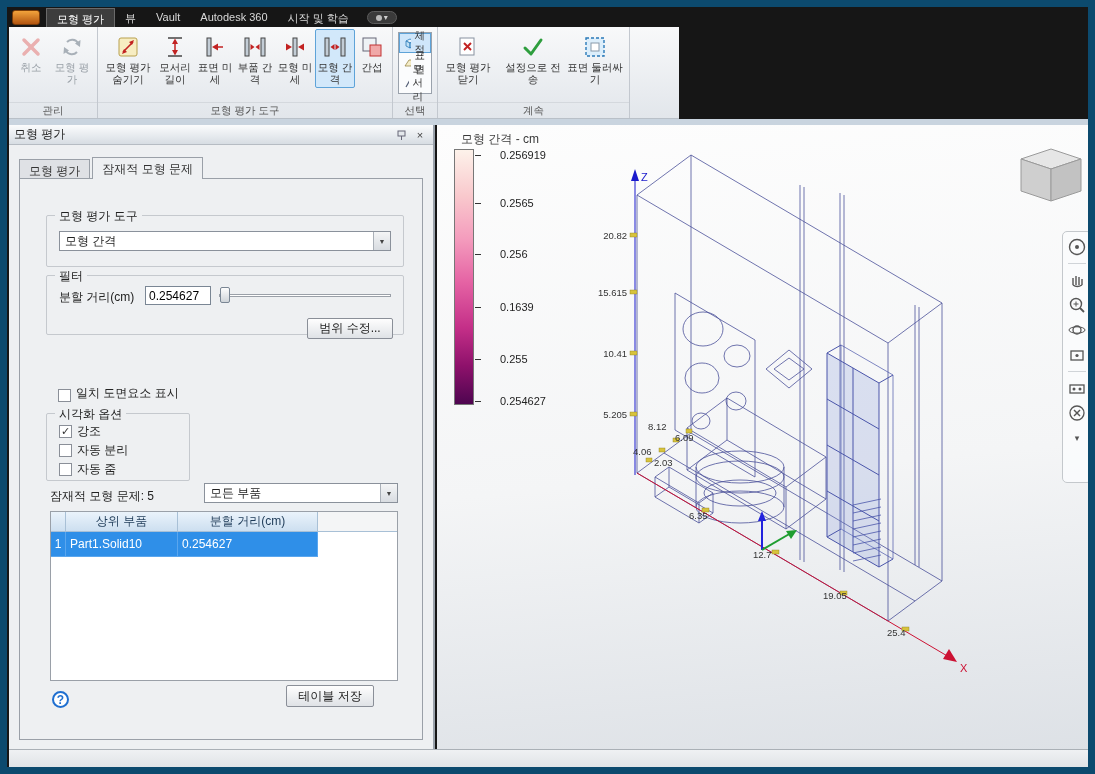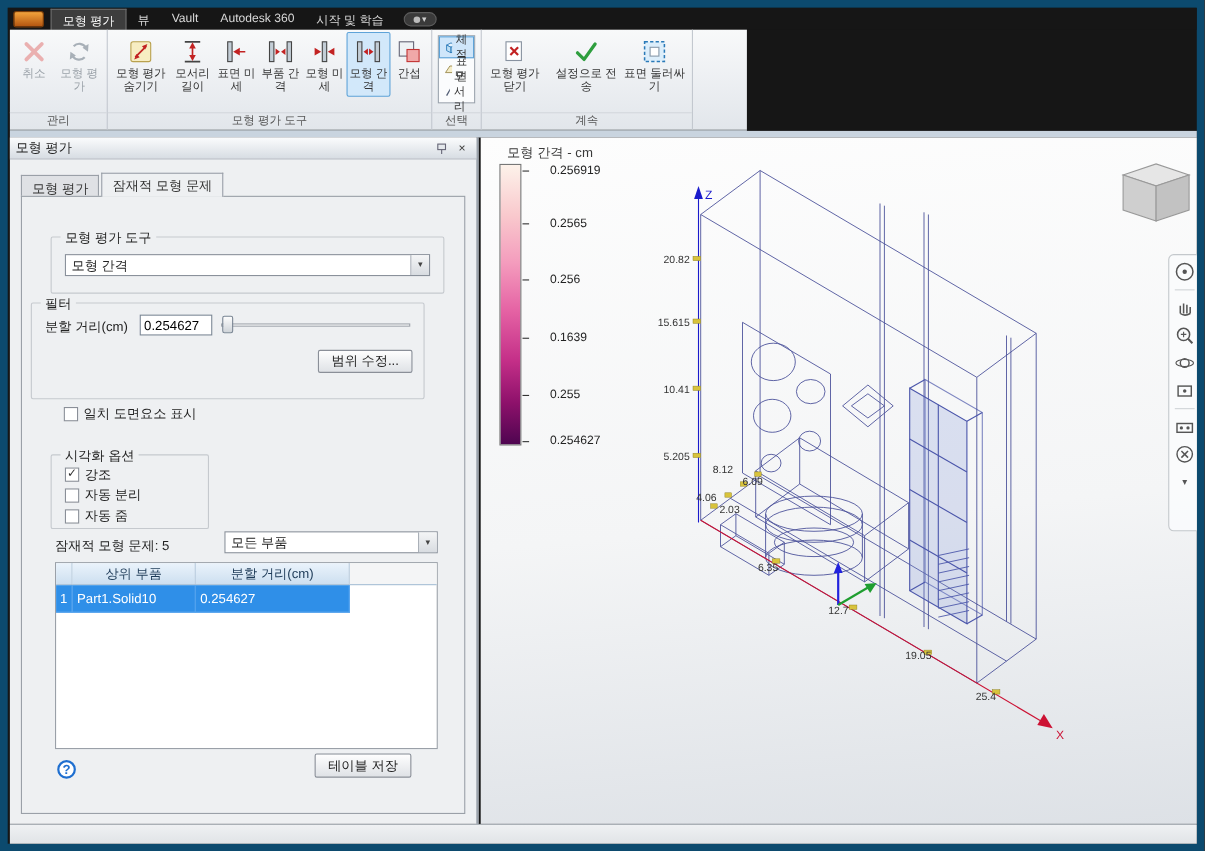--- a/index.html
+++ b/index.html
@@ -293,32 +293,32 @@
     <div class="tabpage">
 
       <div class="grp" style="left:26px;top:36px;width:358px;height:52px;">
         <span class="grp-legend">모형 평가 도구</span>
         <div class="dd" style="left:12px;top:15px;width:332px;">
           <span>모형 간격</span>
           <span class="dd-arrow">▼</span>
         </div>
       </div>
 
-      <div class="grp" style="left:8px;top:96px;width:358px;height:88px;">
+      <div class="grp" style="left:26px;top:96px;width:358px;height:60px;">
         <span class="grp-legend">필터</span>
         <span class="plabel" style="left:12px;top:13px;">분할 거리(cm)</span>
         <input class="tinput" style="left: 98px; top: 10px; width: 66px;" value="0.254627">
         <div class="slider" style="left:172px;top:10px;width:172px;">
           <div class="track"></div>
           <div class="thumb"></div>
         </div>
         <div class="btn" style="right:10px;top:42px;width:86px;height:21px;">범위 수정...</div>
       </div>
 
-      <div class="cbrow" style="left:38px;top:189px;">
+      <div class="cbrow" style="left:38px;top:206px;align-items:flex-end;">
         <span class="cb"></span>
         <span>일치 도면요소 표시</span>
       </div>
 
 
       <div class="grp" style="left:26px;top:234px;width:144px;height:68px;">
         <span class="grp-legend">시각화 옵션</span>
         <div class="cbrow" style="left:12px;top:9px;">
           <span class="cb">✓</span>
           <span>강조</span>

